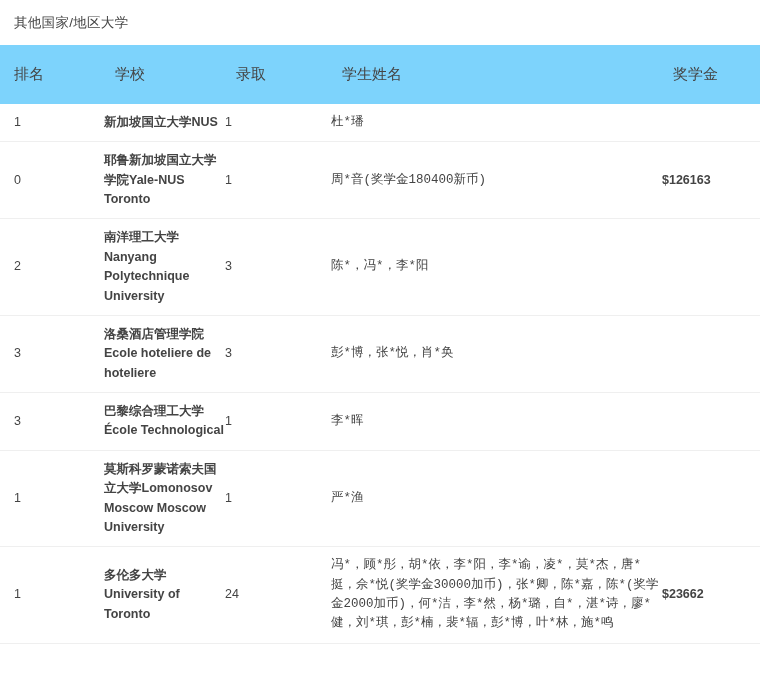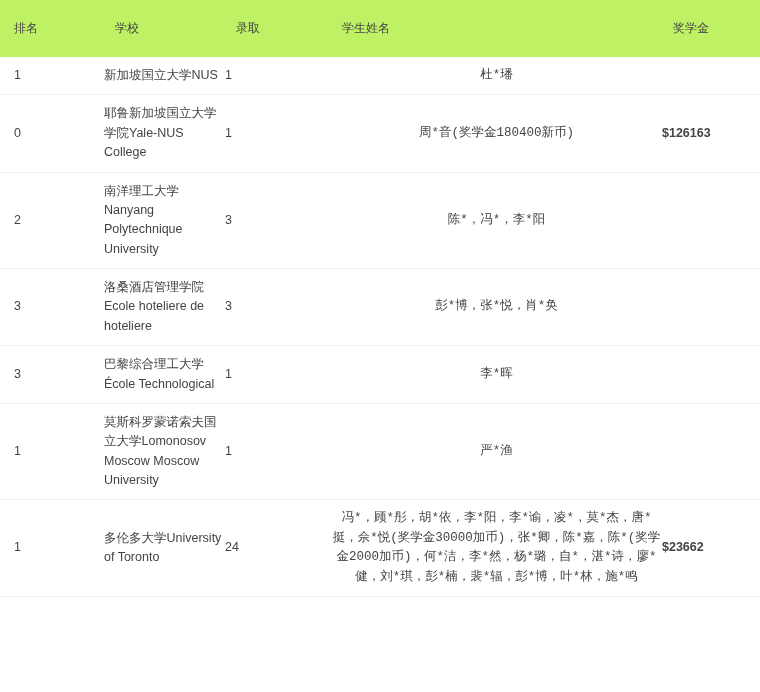--- a/index.html
+++ b/index.html
@@ -26,56 +26,57 @@
     padding: 14px 0 12px 14px;
     line-height: 1.4;
     letter-spacing: 0.3px;
   }
   table.univ-table {
     width: 100%;
     border-collapse: collapse;
     table-layout: fixed;
   }
   table.univ-table thead th {
-    background: #bef264;
+    background: #7dd3fc;
     color: #444444;
     font-weight: normal;
-    font-size: 12px;
+    font-size: 15px;
     text-align: left;
     padding: 20px 0 20px 11px;
     vertical-align: middle;
     border: none;
   }
   table.univ-table tbody td {
     font-size: 12.5px;
     color: #444444;
     vertical-align: middle;
     padding: 9px 0 9px 0;
     line-height: 1.55;
     border-bottom: 1px solid #efefef;
   }
   .col-rank { width: 90px; padding-left: 14px !important; }
-  .col-school { width: 110px; }
+  .col-school { width: 110px; font-weight: bold; }
   .col-admit { width: 95px; }
   .col-names { width: 320px; padding-right: 14px; font-family: Liberation Mono, monospace; }
   .col-scholar { width: 120px; }
 
   thead .col-rank { padding-left: 14px !important; }
 
   .rank-cell { color: #444444; }
   .school-cell { color: #444444; }
   .admit-cell { color: #444444; }
-  .names-cell { color: #444444; text-align: center; }
+  .names-cell { color: #444444; }
   .scholar-cell { color: #444444; font-weight: bold; }
 </style>
 </head>
 <body>
 
 <div class="page">
 
+  <div class="section-title">其他国家/地区大学</div>
 
   <table class="univ-table">
     <thead>
       <tr>
         <th class="col-rank">排名</th>
         <th class="col-school">学校</th>
         <th class="col-admit">录取</th>
         <th class="col-names">学生姓名</th>
         <th class="col-scholar">奖学金</th>
       </tr>
@@ -83,21 +84,21 @@
     <tbody>
         <tr>
           <td class="col-rank rank-cell">1</td>
           <td class="col-school school-cell">新加坡国立大学NUS</td>
           <td class="col-admit admit-cell">1</td>
           <td class="col-names names-cell">杜*璠</td>
           <td class="col-scholar scholar-cell"></td>
         </tr>
         <tr>
           <td class="col-rank rank-cell">0</td>
-          <td class="col-school school-cell">耶鲁新加坡国立大学学院Yale-NUS College</td>
+          <td class="col-school school-cell">耶鲁新加坡国立大学学院Yale-NUS Toronto</td>
           <td class="col-admit admit-cell">1</td>
           <td class="col-names names-cell">周*音(奖学金180400新币)</td>
           <td class="col-scholar scholar-cell">$126163</td>
         </tr>
         <tr>
           <td class="col-rank rank-cell">2</td>
           <td class="col-school school-cell">南洋理工大学Nanyang Polytechnique University</td>
           <td class="col-admit admit-cell">3</td>
           <td class="col-names names-cell">陈*，冯*，李*阳</td>
           <td class="col-scholar scholar-cell"></td>

